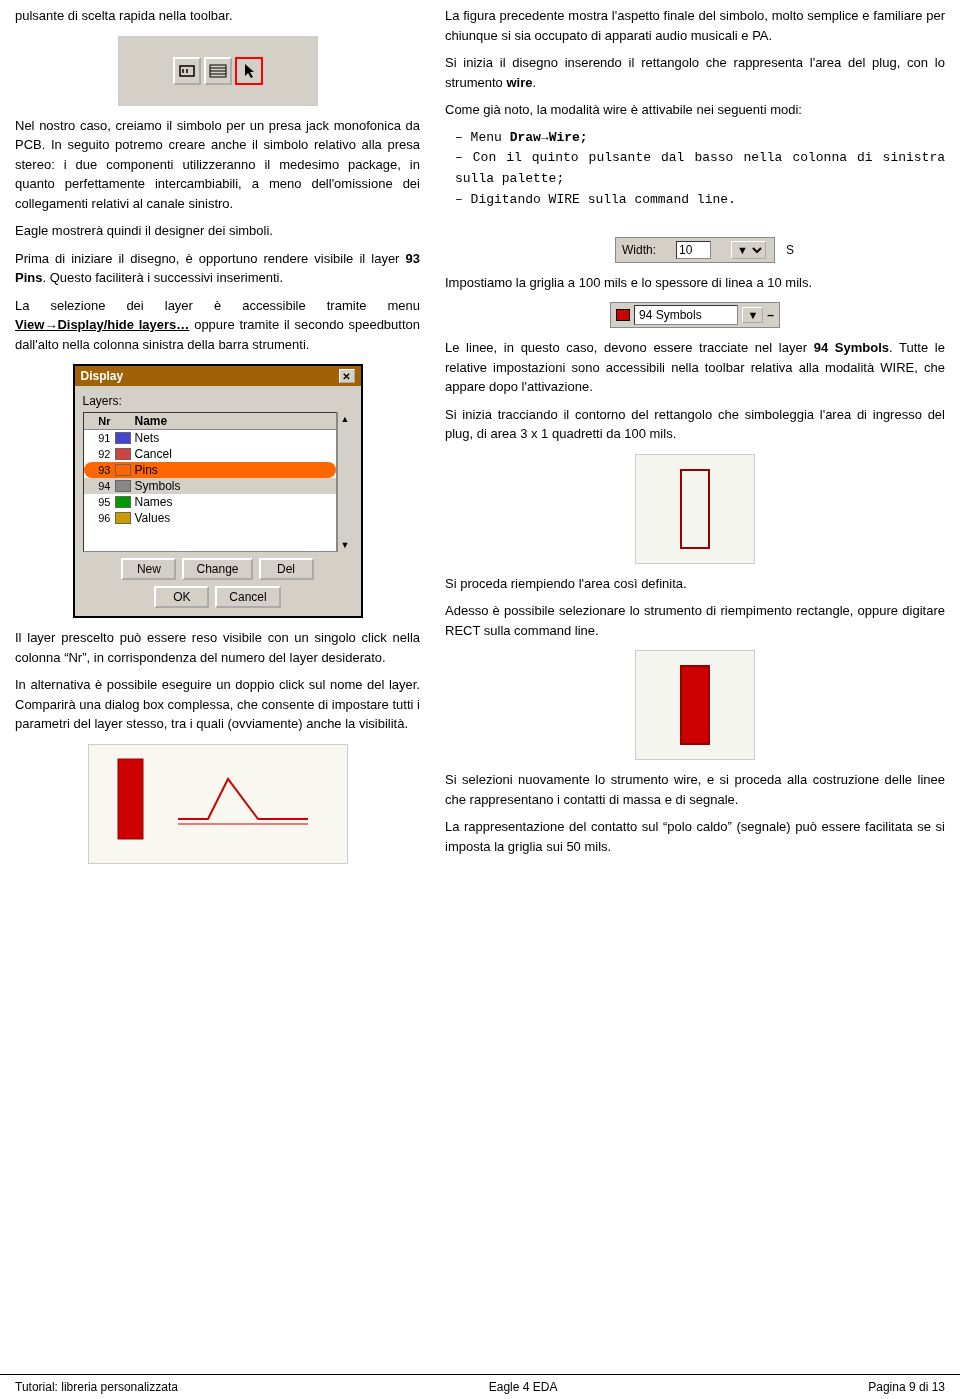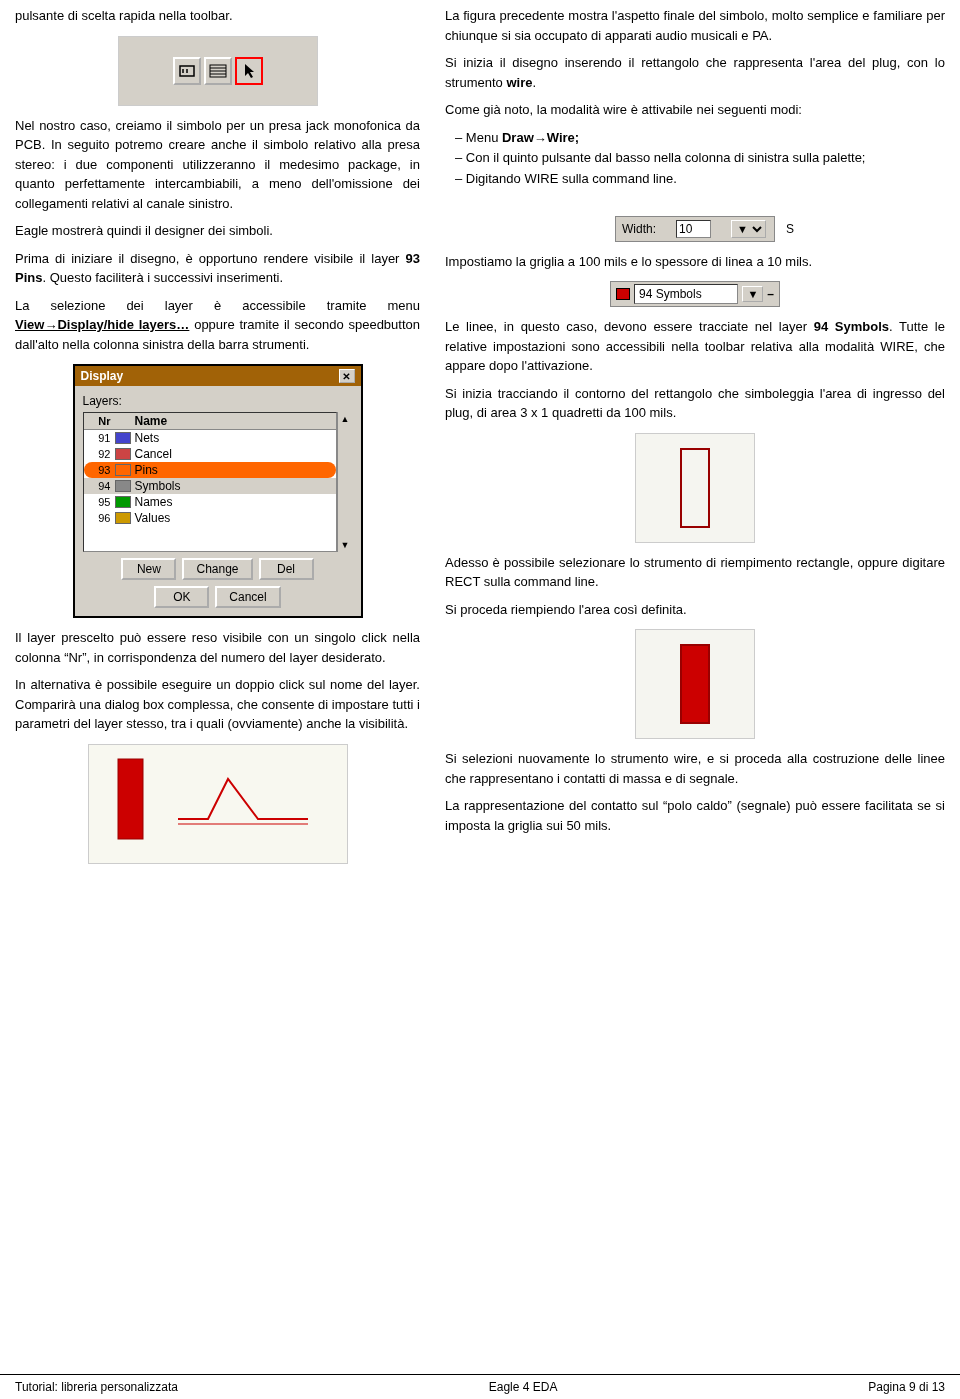--- a/index.html
+++ b/index.html
@@ -35,20 +35,21 @@
       margin-bottom: 8px;
       line-height: 1.5;
       text-align: justify;
     }
     .bold { font-weight: bold; }
     .underline { text-decoration: underline; }
     ul.dash-list {
       list-style: none;
       padding-left: 10px;
       margin-bottom: 26px;
+      font-family: Liberation Mono, monospace;
     }
     ul.dash-list li {
       line-height: 1.6;
       text-align: justify;
     }
     ul.dash-list li::before {
       content: "– ";
     }
     .image-container {
       display: flex;
@@ -454,23 +455,23 @@
       </p>
 
       <p>Si inizia tracciando il contorno del rettangolo che simboleggia l'area di ingresso del plug, di area 3 x 1 quadretti da 100 mils.</p>
 
       <div class="image-container">
         <div class="rect-preview" style="width:120px; height:110px;">
           <div class="outline-rect"></div>
         </div>
       </div>
 
+      <p>Si proceda riempiendo l'area così definita.</p>
+
       <p>Adesso è possibile selezionare lo strumento di riempimento rectangle, oppure digitare RECT sulla command line.</p>
-
-      <p>Si proceda riempiendo l'area così definita.</p>
 
       <div class="image-container">
         <div class="rect-preview" style="width:120px; height:110px;">
           <div class="red-rect-small"></div>
         </div>
       </div>
 
       <p>Si selezioni nuovamente lo strumento wire, e si proceda alla costruzione delle linee che rappresentano i contatti di massa e di segnale.</p>
 
       <p>La rappresentazione del contatto sul “polo caldo” (segnale) può essere facilitata se si imposta la griglia sui 50 mils.</p>

